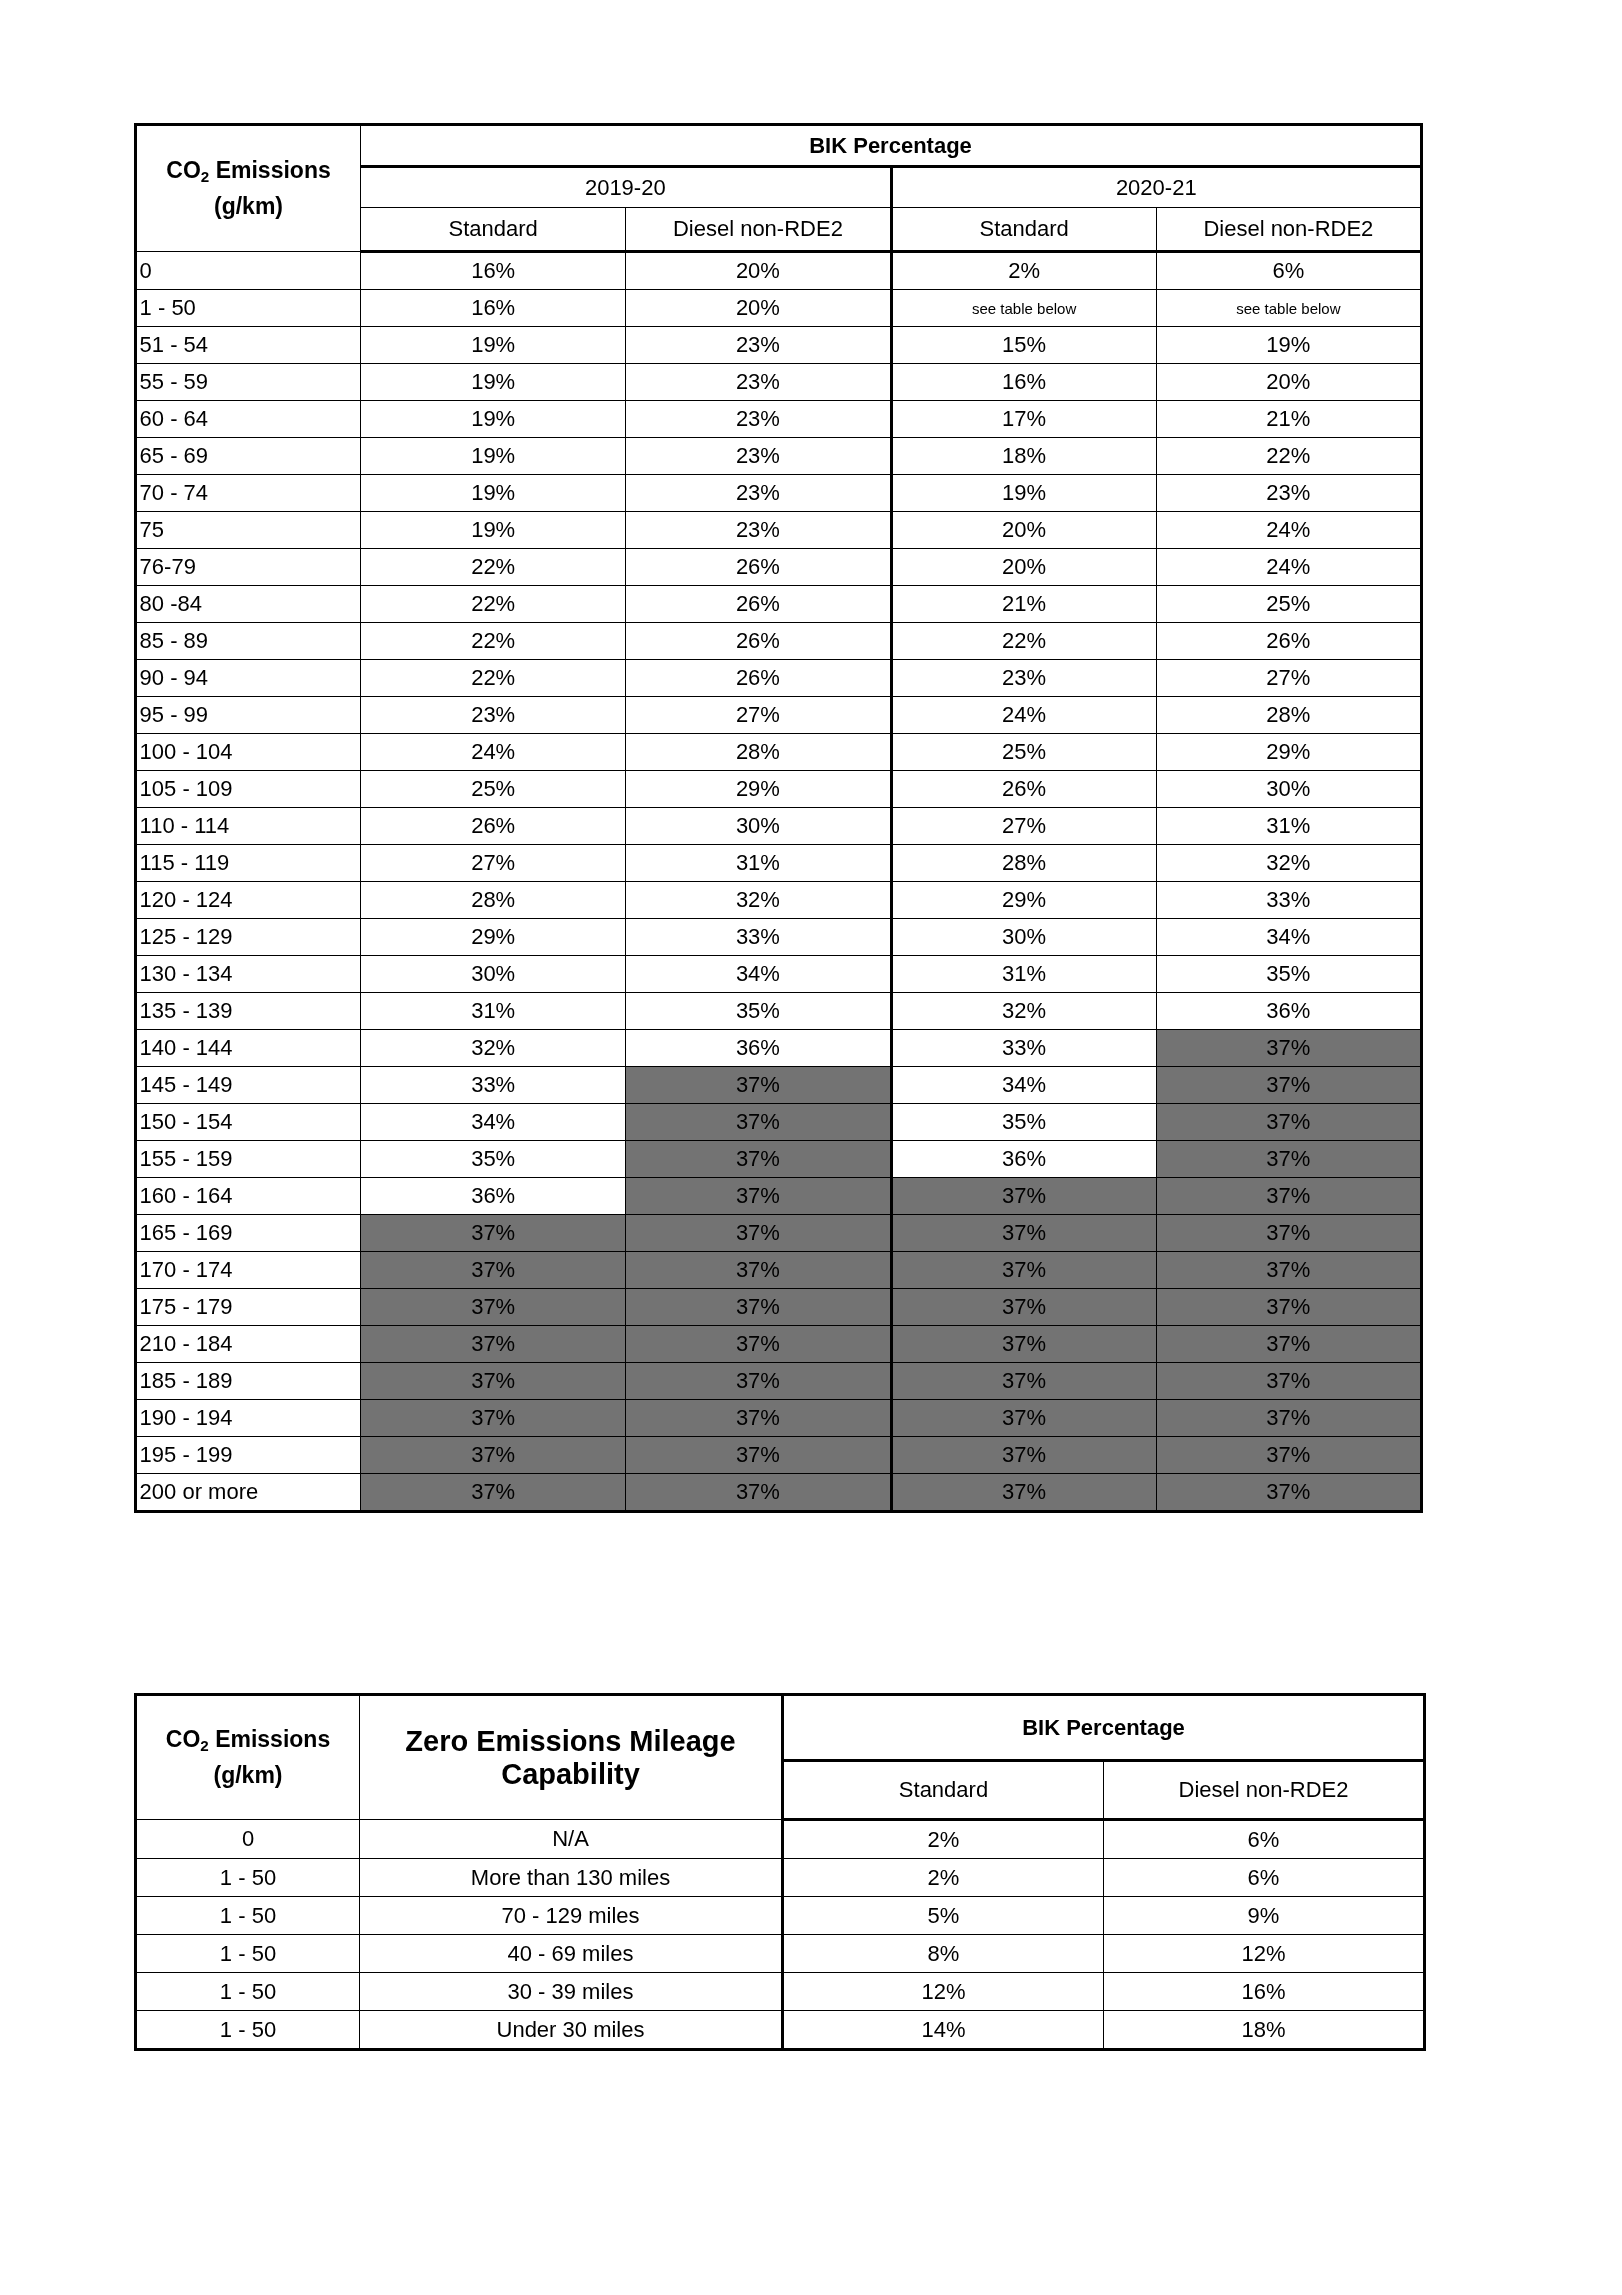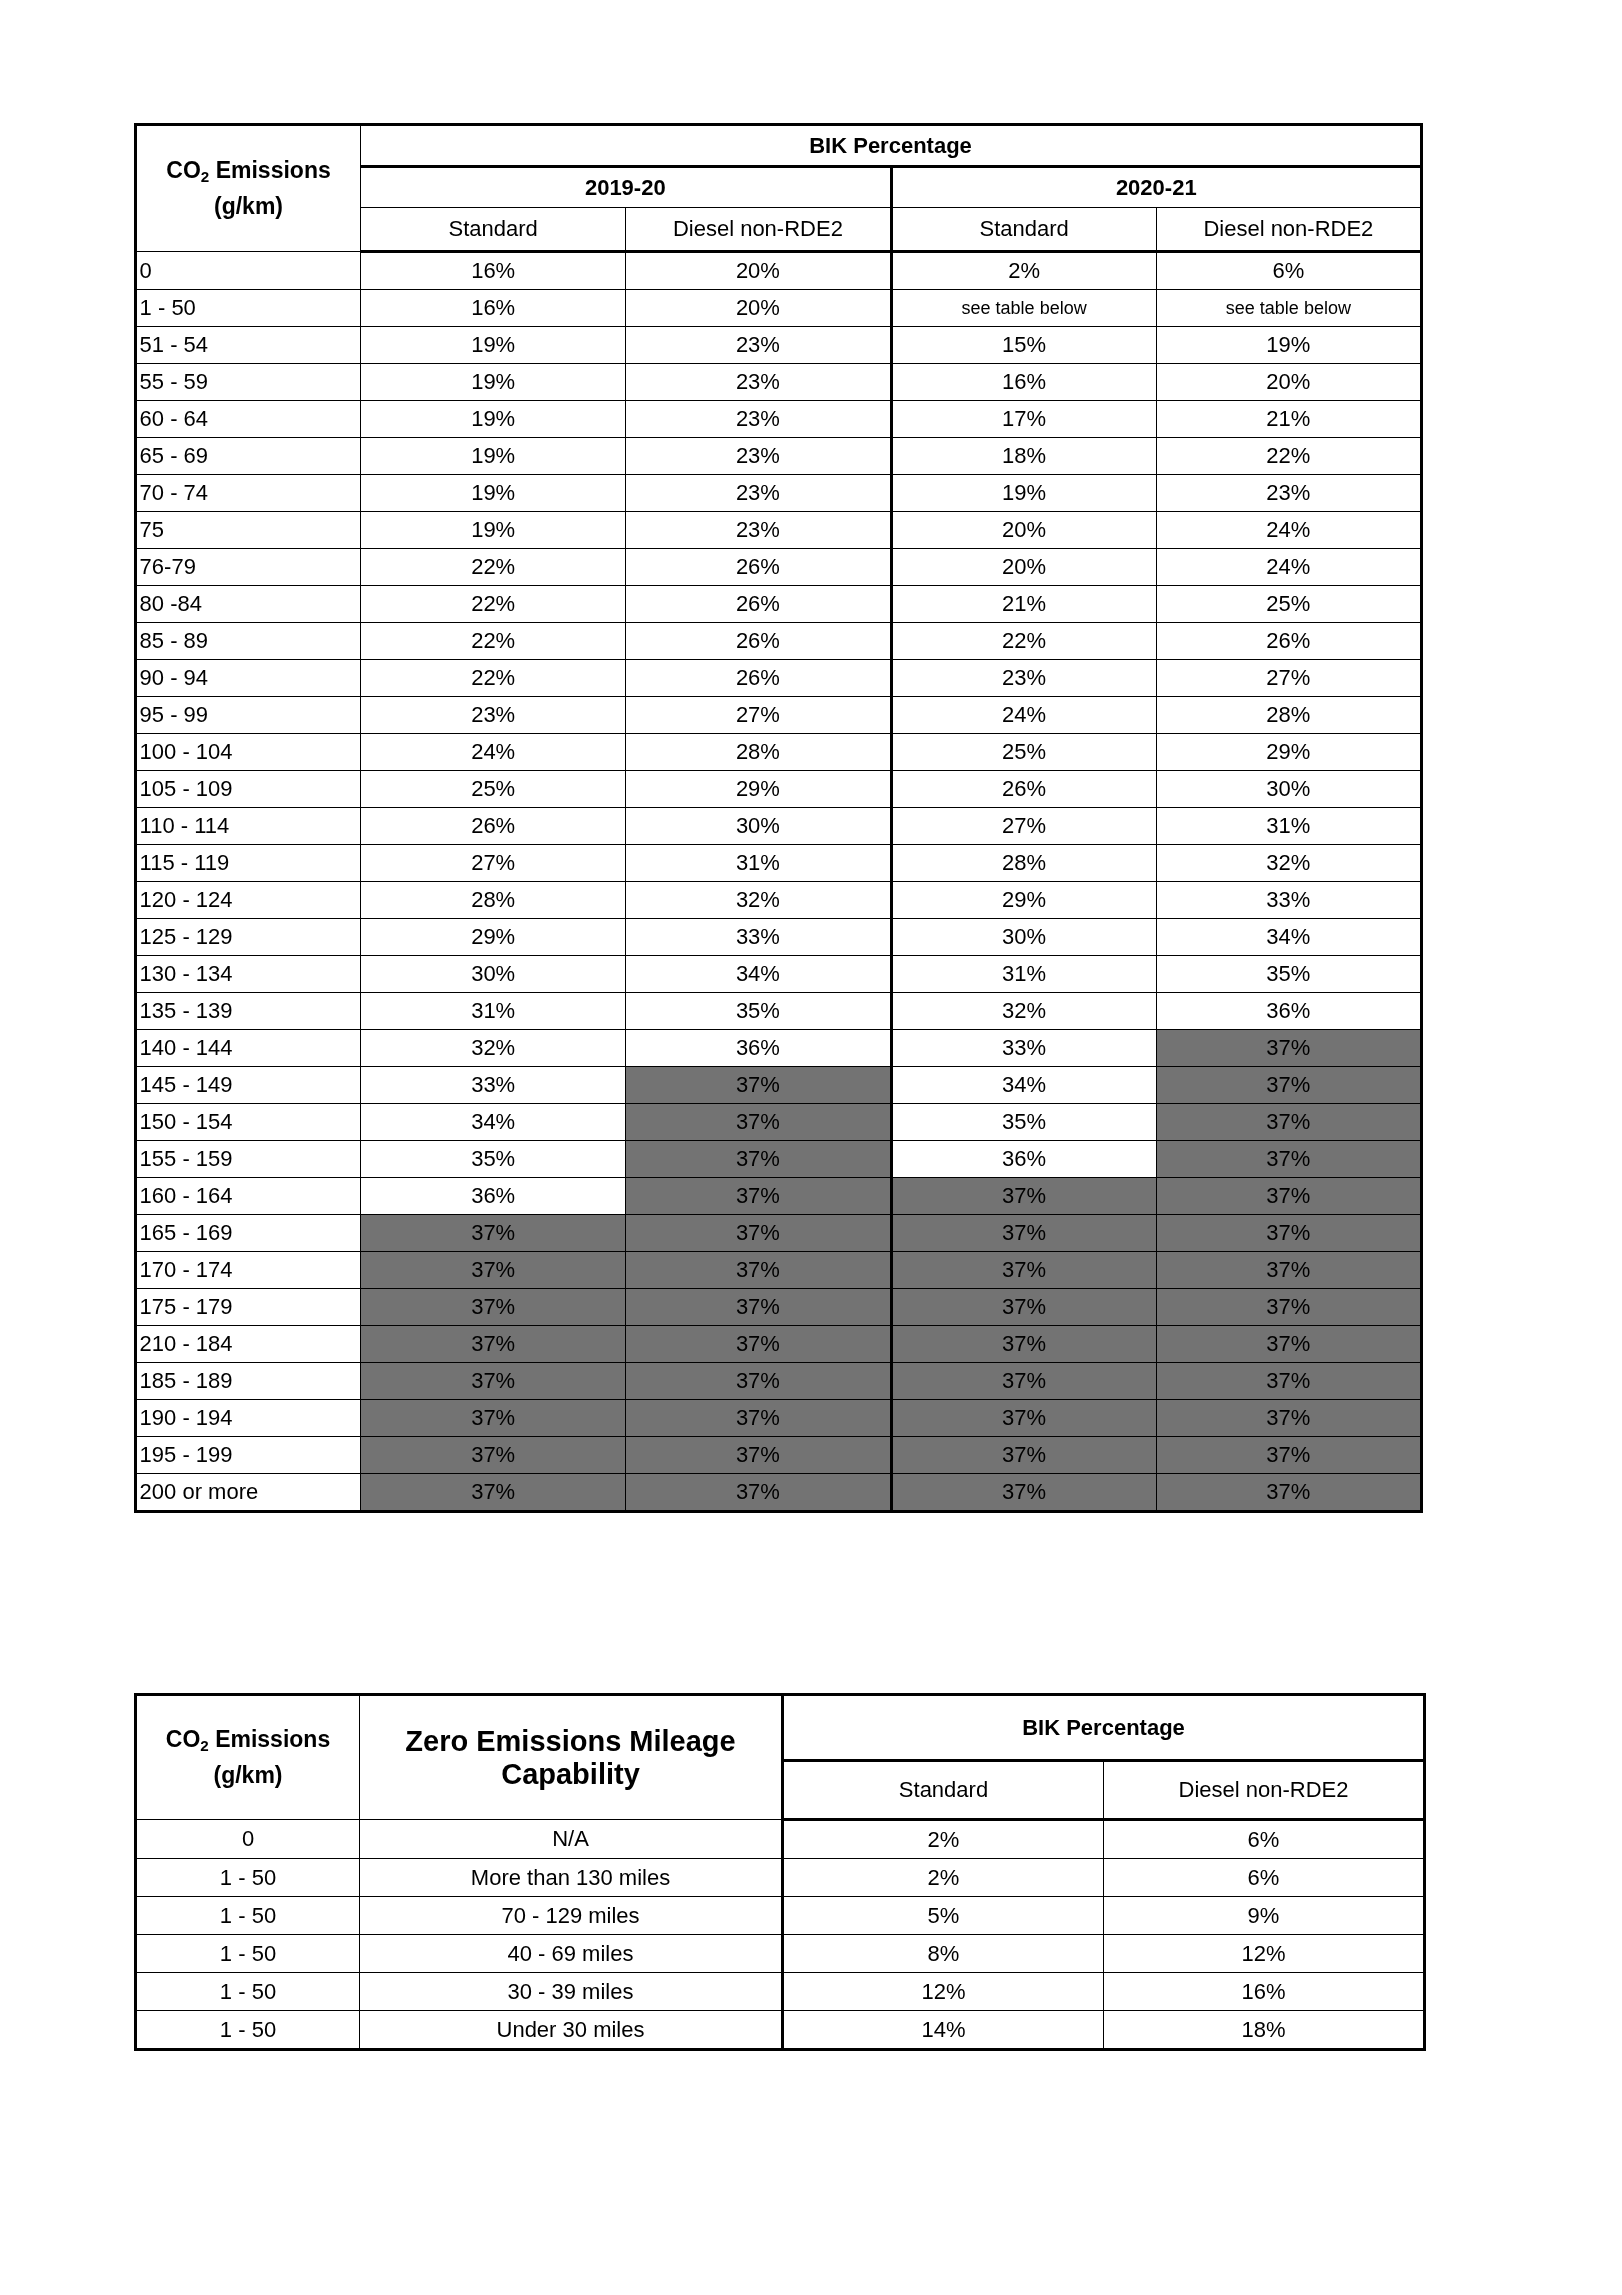--- a/index.html
+++ b/index.html
@@ -66,21 +66,21 @@
     height: 122px;
   }
   .h-bik {
     font-weight: bold;
     font-size: 22px;
     text-align: center;
     height: 39px;
     border-bottom-width: 3.3px;
   }
   .h-year {
-    font-weight: bold;
+    font-weight: normal;
     font-size: 22px;
     text-align: center;
     height: 39px;
     margin-left: 40px;
   }
   .h-sub {
     font-size: 22px;
     text-align: center;
     height: 42px;
   }
@@ -99,21 +99,21 @@
     padding-left: 2.6px;
     height: 36px;
   }
   .cell-val {
     font-size: 22px;
     text-align: center;
     height: 36px;
   }
   .cell-val.shaded { background: #737373; }
   .cell-val.small {
-    font-size: 18px;
+    font-size: 15px;
   }
 
   
   #table-two {
     position: absolute;
     left: 134px;
     top: 1693px;
     width: 1289px;
   }
   #table-two col.c2-emis { width: 224px; }

